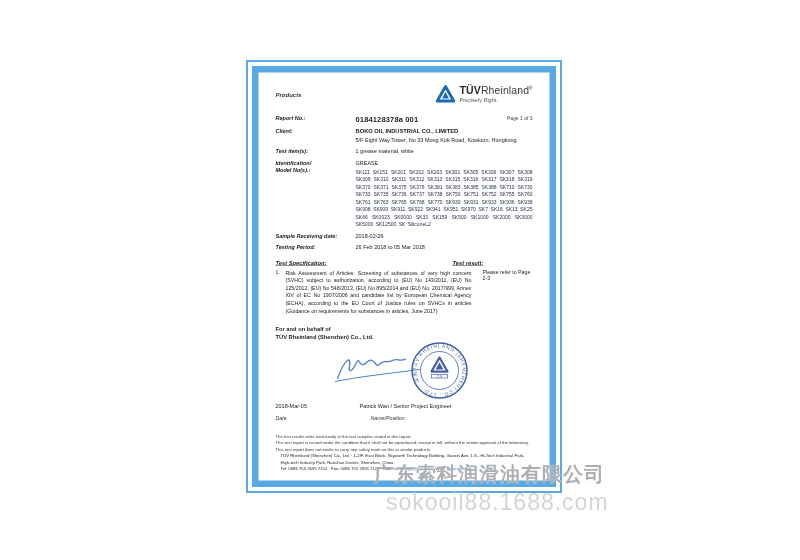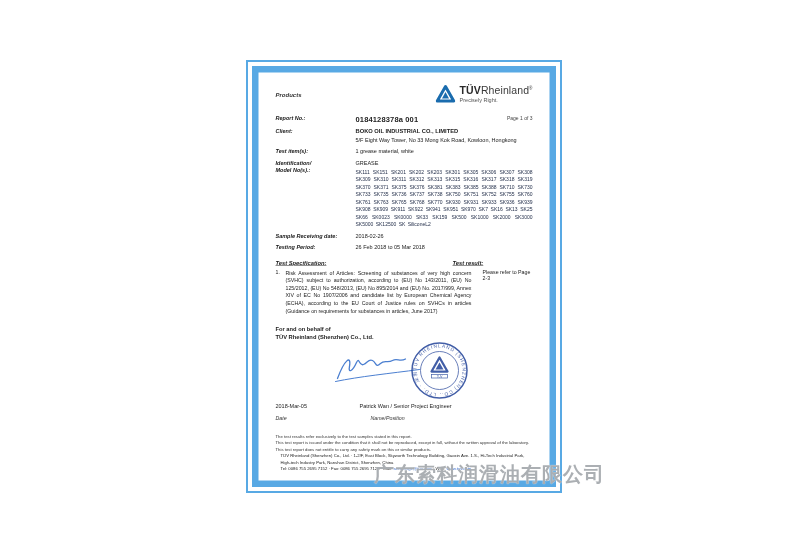--- a/index.html
+++ b/index.html
@@ -200,14 +200,15 @@
           <div class="addr">
             <span>Tel: 0086 755 2695 7152 · Fax: 0086 755 2695 7120 · Mail: </span><a href="#">service-gc@tuv.com</a><span> · Web: </span><a href="#">www.tuv.com</a>
           </div>
         </div>
 
       </div>
     </div>
   </div>
 
   <div class="wm-cn">广东索科润滑油有限公司</div>
+  <div class="wm-url">sokooil88.1688.com</div>
 
 </div>
 
 </body></html>

